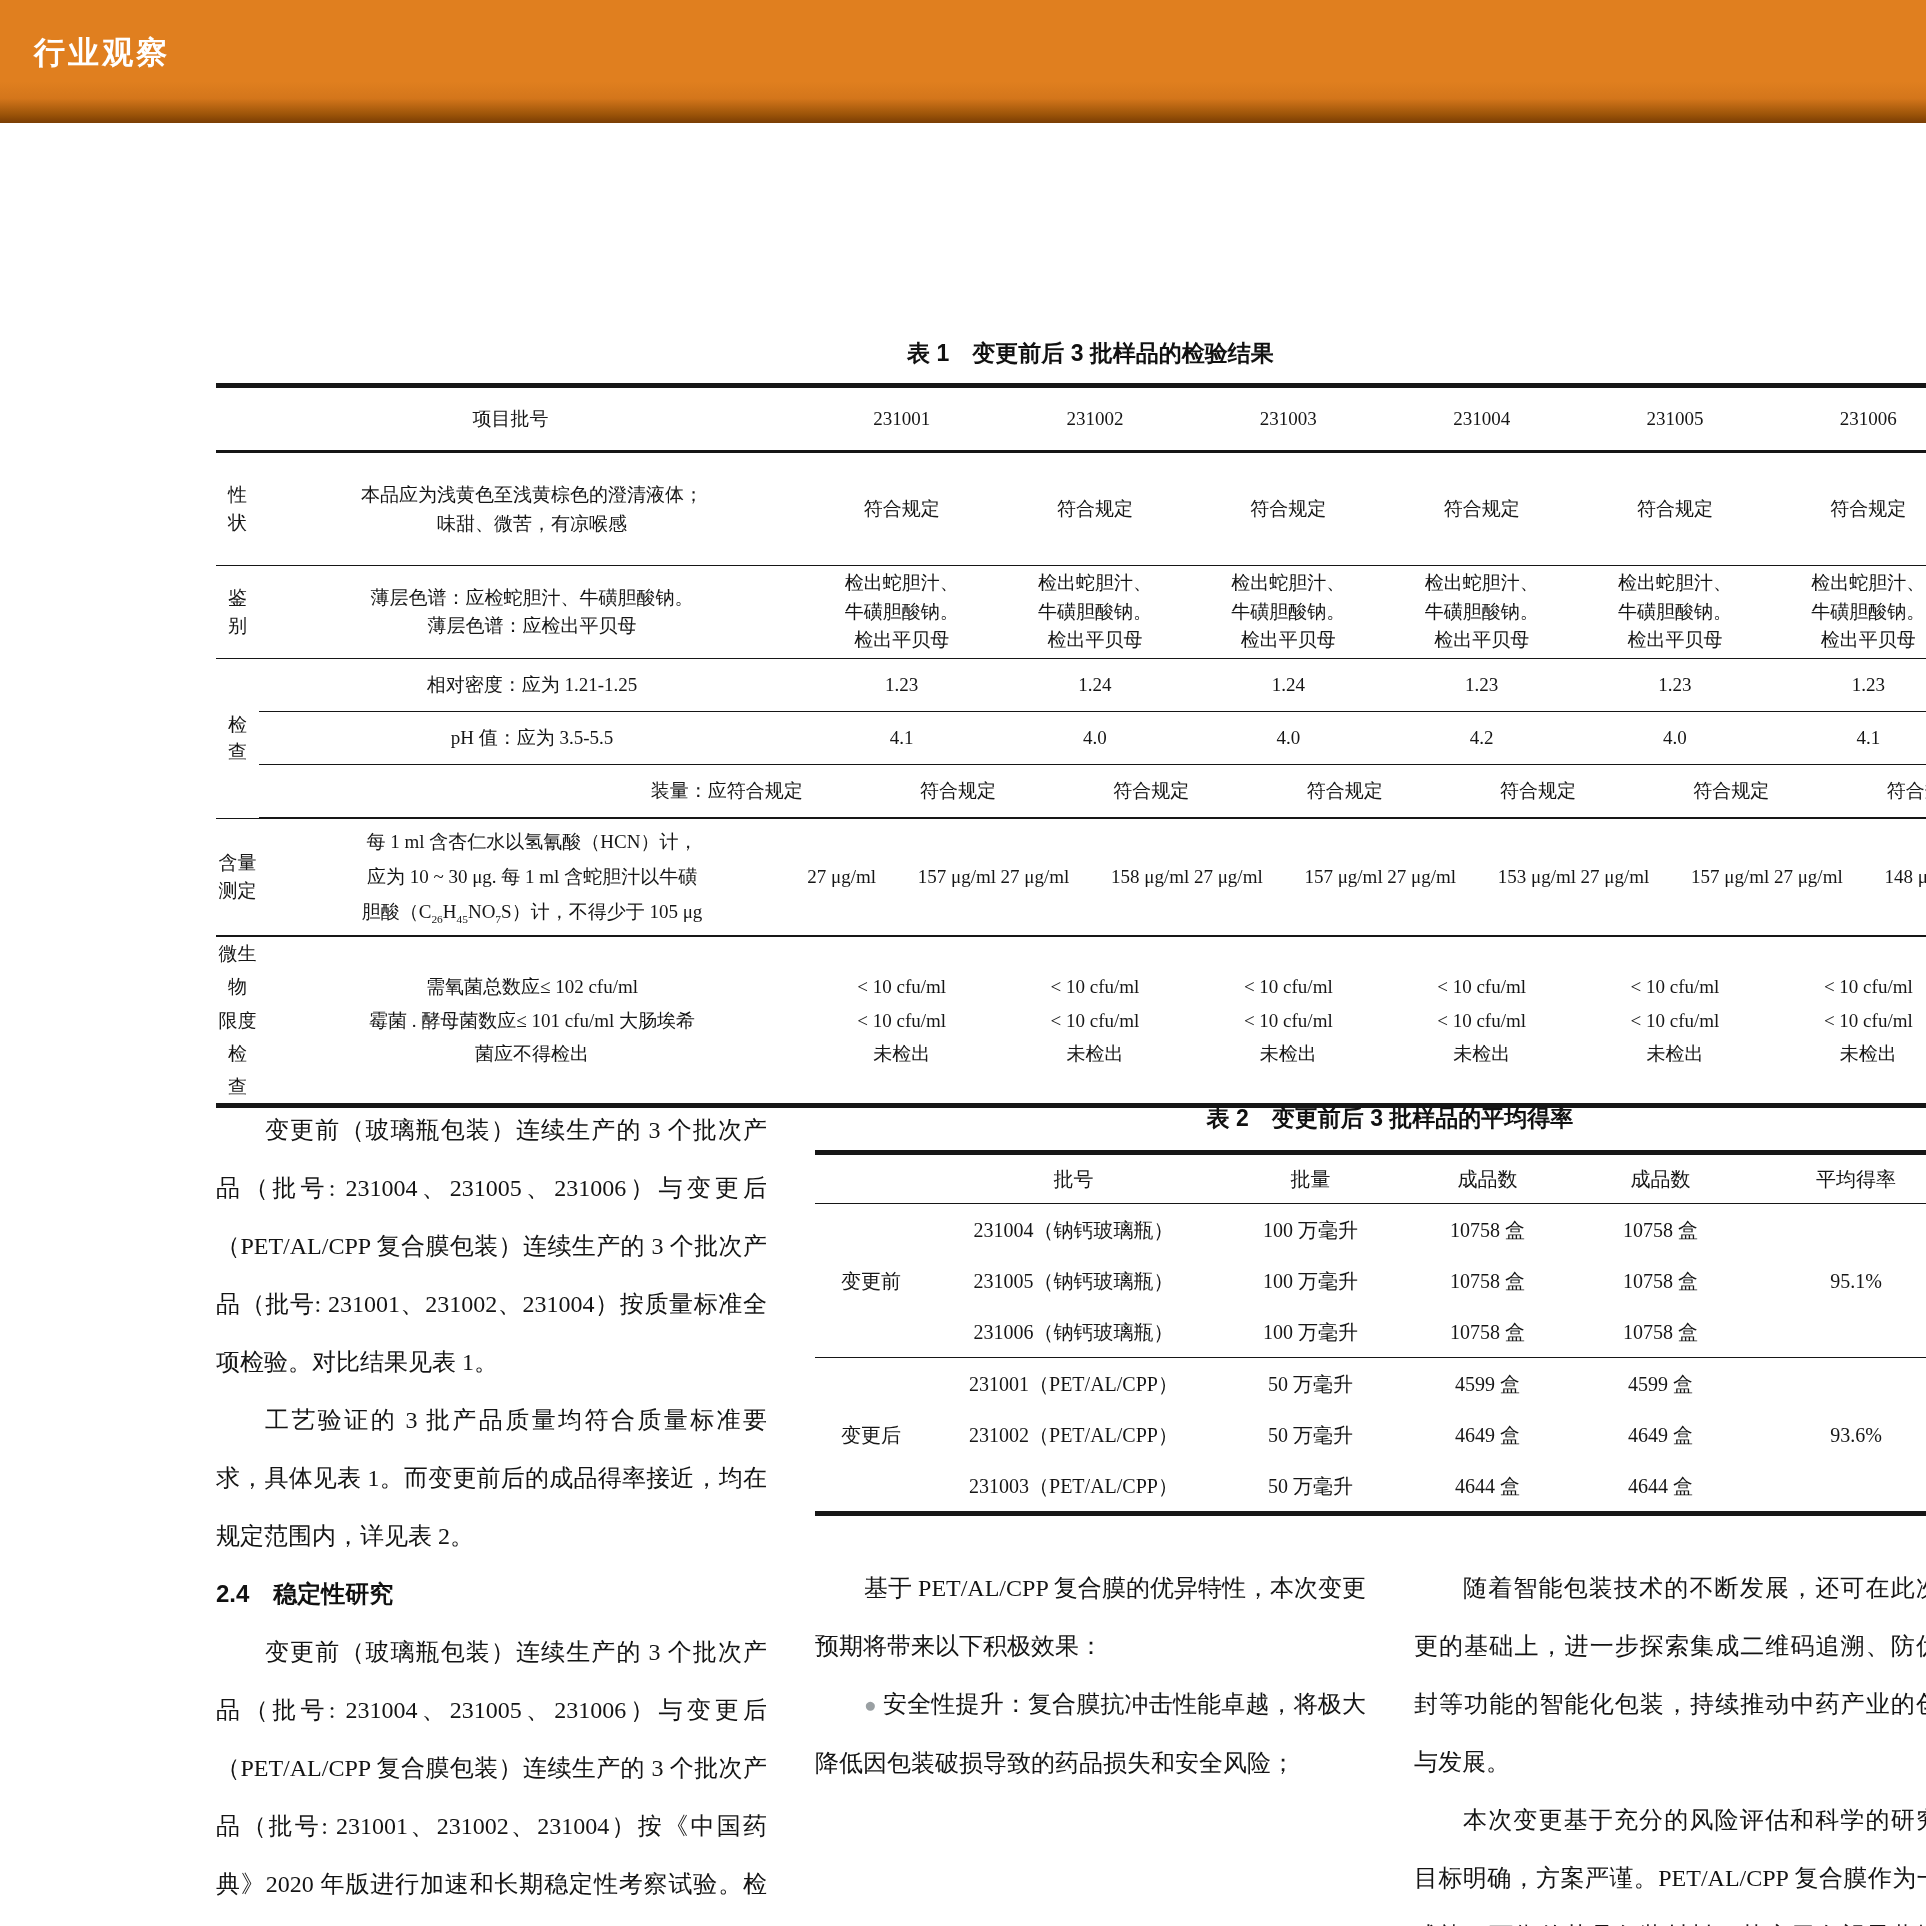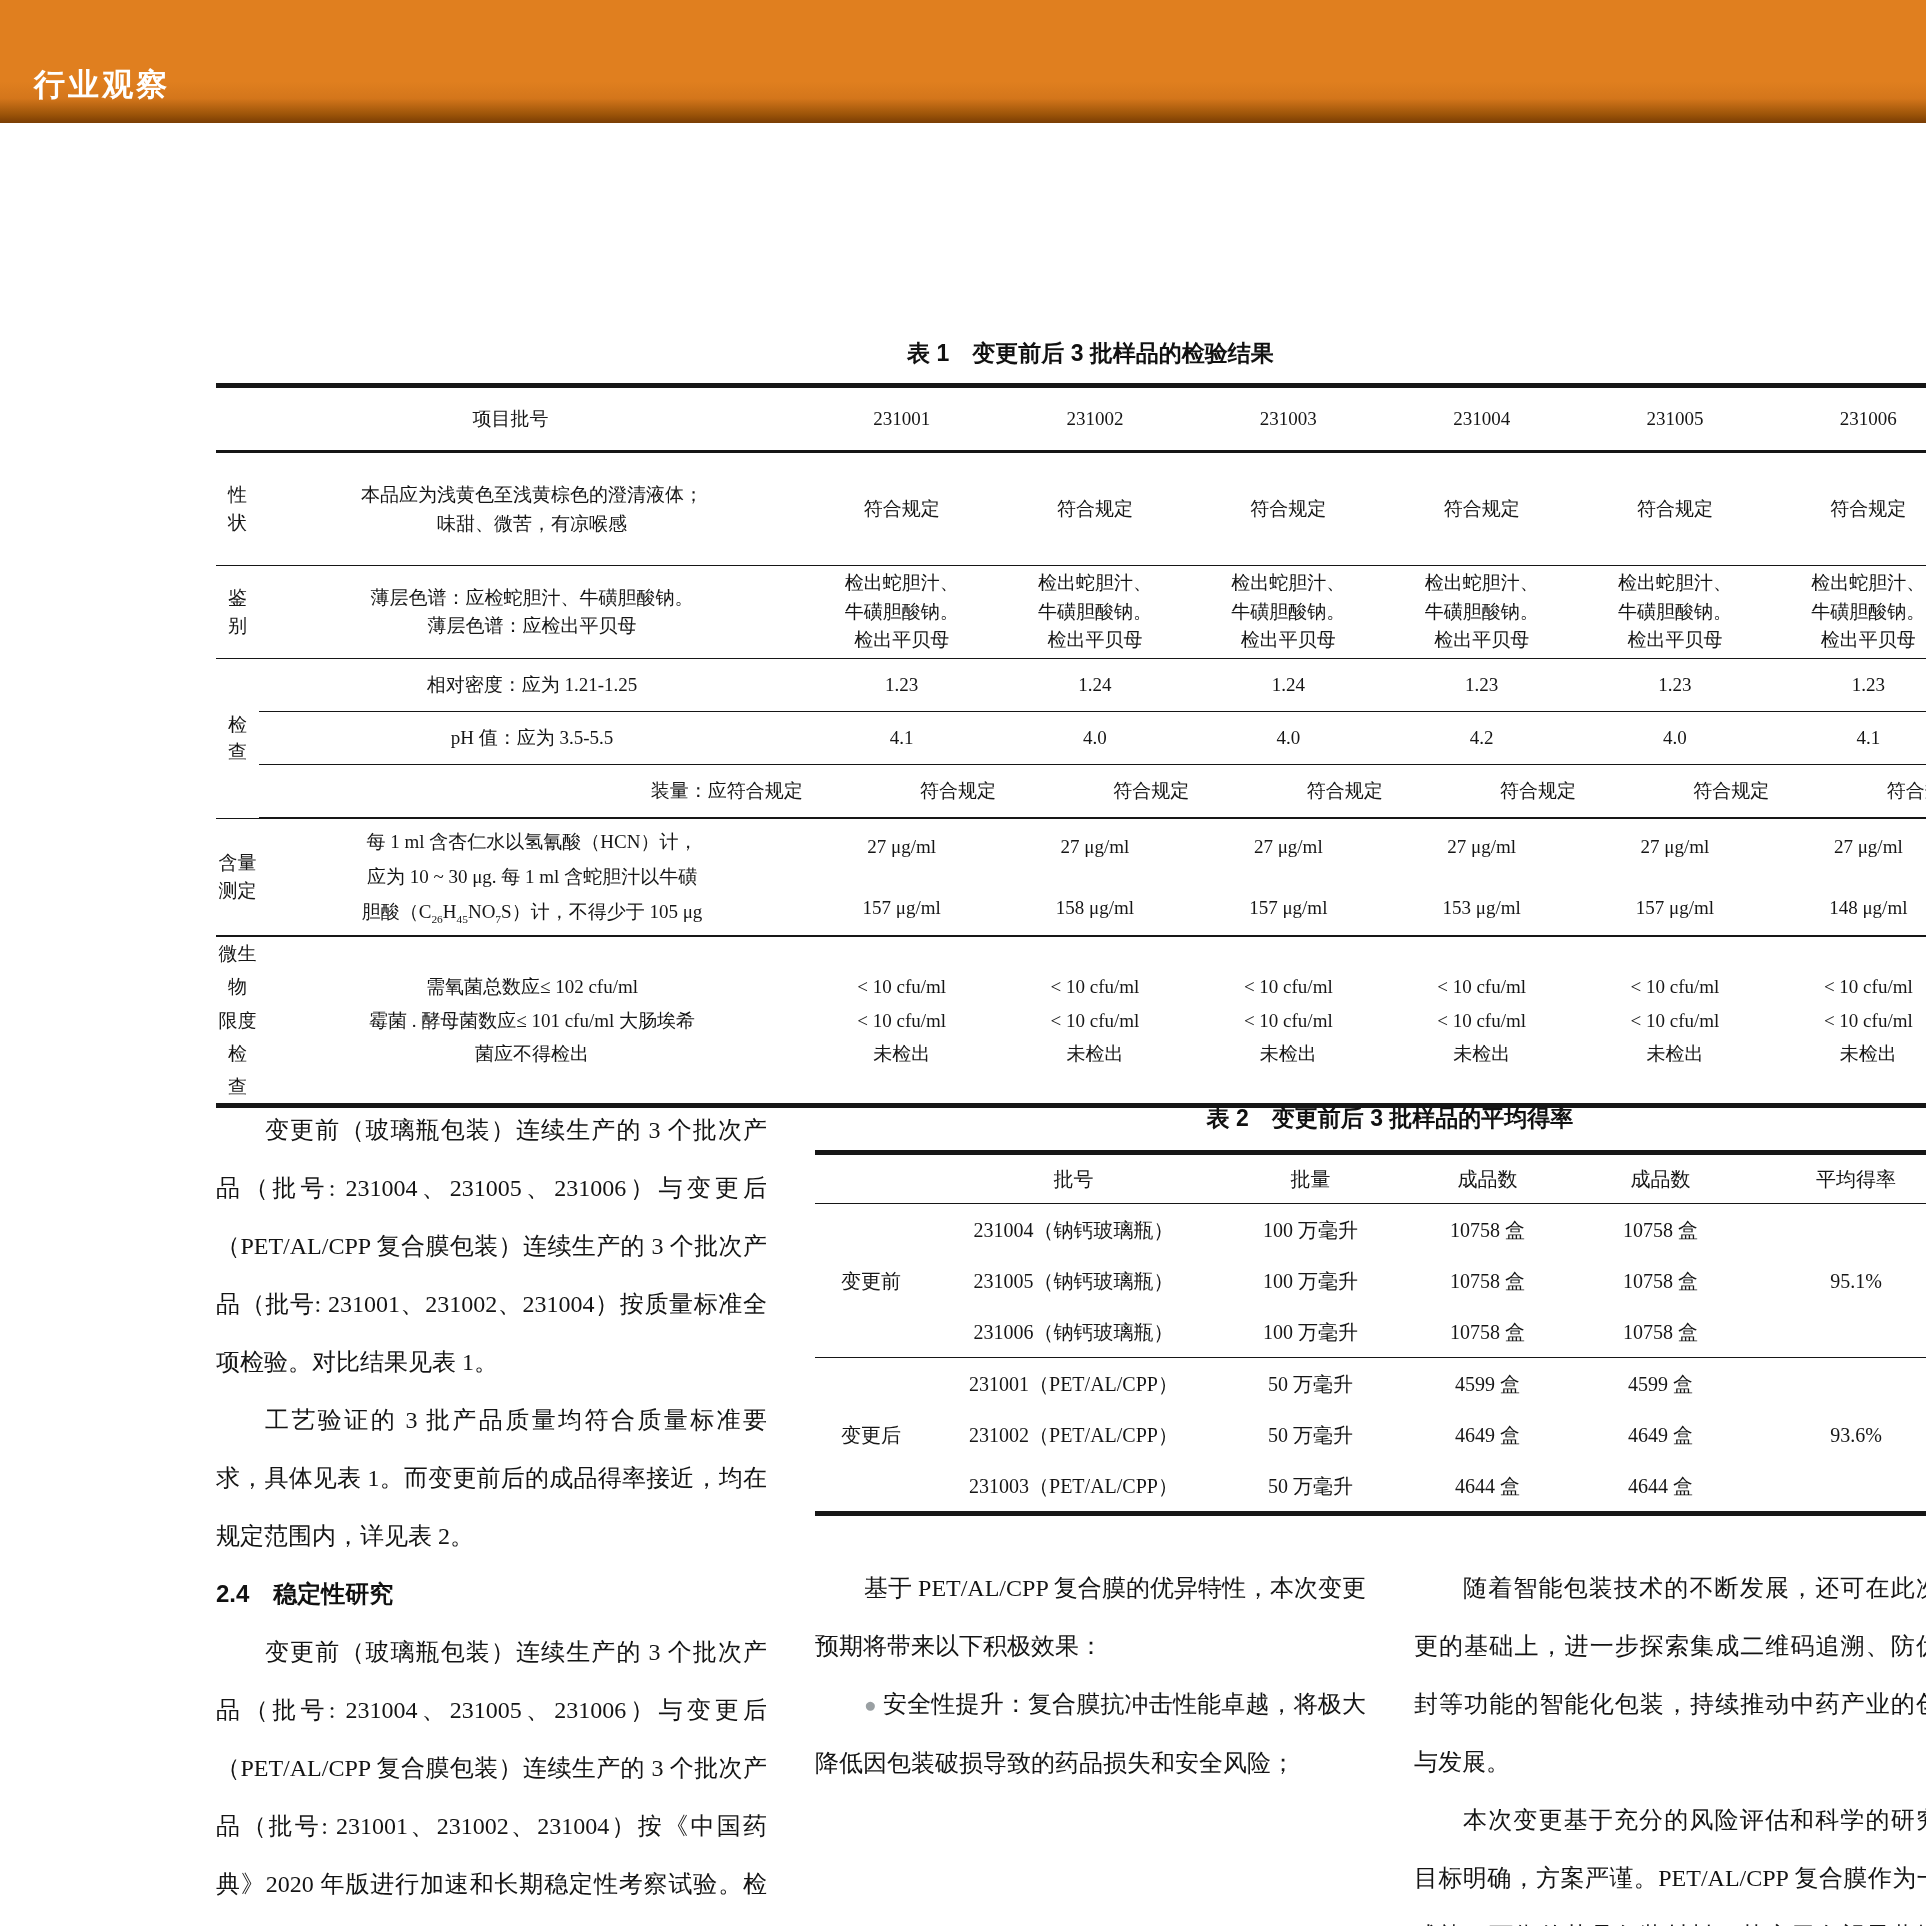--- a/index.html
+++ b/index.html
@@ -2,21 +2,21 @@
 <html style="font-size:6.2px"><head>
 <meta charset="utf-8">
 <style>
   html,body{margin:0;padding:0;background:#ffffff;}
   #page{position:relative;width:2140px;height:3027px;background:#ffffff;
         font-family:"Liberation Serif",serif;color:#1b1b1b;overflow:hidden;}
 
   
   .topbar{position:absolute;left:0;top:0;width:2140px;height:123px;
           background:linear-gradient(180deg,#e07f1f 0%,#e07f1f 66%,#d4761b 80%,#9c5409 93%,#7a3d04 100%);}
-  .topbar-label{position:absolute;left:34px;top:68px;font-family:"Liberation Sans",sans-serif;
+  .topbar-label{position:absolute;left:34px;top:36px;font-family:"Liberation Sans",sans-serif;
           font-weight:bold;font-size:31px;line-height:1.1;color:#ffffff;letter-spacing:3.1px;}
 
   
   .tbl-title{position:absolute;font-family:"Liberation Sans",sans-serif;font-weight:bold;
           font-size:23px;text-align:center;color:#111;}
   #t1-title{left:216px;top:338px;width:1749px;}
   #t2-title{left:815px;top:1103px;width:1150px;}
 
   
   #table1{position:absolute;left:216px;top:383px;width:1749px;border-collapse:collapse;
@@ -30,21 +30,21 @@
   #table1 tr.r-ph td{height:52px;border-bottom:1.9px solid #161616;}
   #table1 tr.r-zl td{height:52px;border-bottom:2.3px solid #161616;text-align:right;}
   #table1 tr.r-hl td{height:116px;border-bottom:2.3px solid #161616;}
   #table1 tr.r-wb td{height:119px;}
   #table1 td.grp{white-space:pre-line;line-height:1.45;}
   #table1 td.pre{white-space:pre-line;}
   #table1 tr.r-jb td.desc{line-height:1.9;}
   #table1 tr.r-jb td.pre{line-height:1.5;}
   #table1 tr.r-wb td{line-height:1.75;margin-top:36px;}
   #table1 td.dual{vertical-align:middle;}
-  #table1 td.dual .dual-in{display:flex;flex-direction:column;justify-content:space-between;
+  #table1 td.dual .dual-in{display:flex;flex-direction:row;justify-content:space-between;
           height:91px;align-items:center;}
   #table1 .hl-desc{line-height:1.85;text-align:center;}
   sub.fsub{font-size:60%;}
 
   
   #table2{position:absolute;left:815px;top:1150px;width:1150px;border-collapse:collapse;
           table-layout:fixed;font-size:20px;color:#161616;
           border-top:5px solid #161616;border-bottom:5px solid #161616;}
   #table2 td{text-align:center;vertical-align:middle;padding:0 1.5px;line-height:1.4;}
   #table2 tr.t2-head td{height:48px;border-bottom:1.9px solid #161616;}

